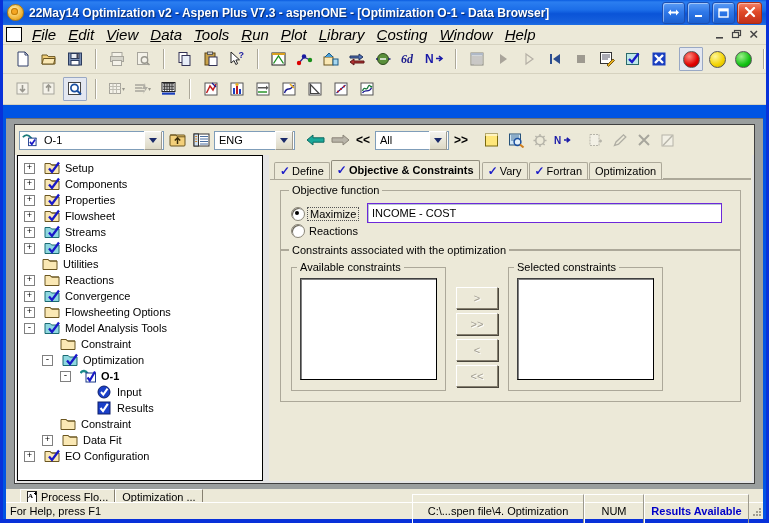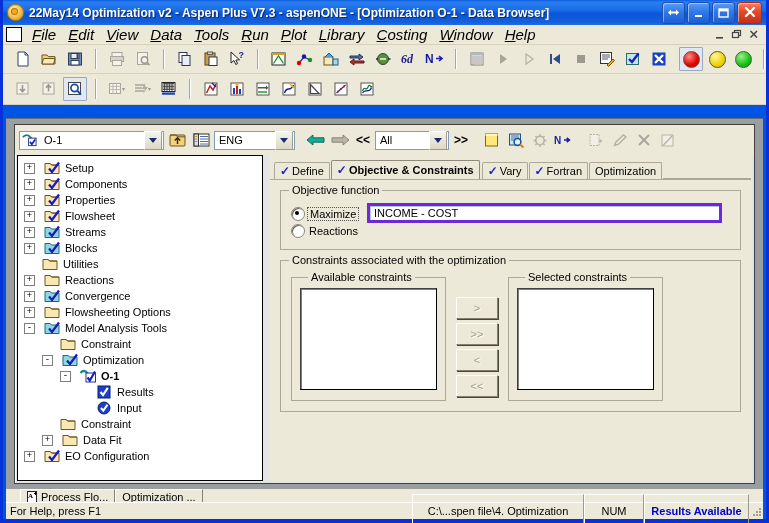--- a/index.html
+++ b/index.html
@@ -192,21 +192,21 @@
     border-color:#8f8b7c;margin-right:2px;
     position:relative;z-index:2;
   }
   .tab .chk{color:#1c1cc8;font-weight:bold;font-size:12px;line-height:10px;}
   .tabend{flex:1;border-bottom:1px solid #aca899;}
 
   
   .formarea{padding:10px 10px 0 10px;position:relative;}
   .gbox{
     border:1px solid #aca899;position:relative;
-    padding:12px 18px 10px 10px;margin-bottom:10px;
+    padding:12px 18px 10px 10px;
   }
   .gbox>.gtitle{
     position:absolute;top:-7px;left:8px;background:#ece9d8;
     padding:0 3px;font-size:11px;color:#000;
   }
   .radio-row{display:flex;align-items:flex-start;}
   .radios{width:72px;flex:0 0 auto;padding-top:2px;}
   .rline{display:flex;align-items:center;height:17px;}
   .radio{
     width:12px;height:12px;border-radius:50%;
@@ -214,33 +214,33 @@
     box-shadow:inset 1px 1px 0 #6a6658;
     margin-right:4px;flex:0 0 auto;position:relative;
   }
   .radio.on::after{
     content:"";position:absolute;left:3px;top:3px;width:4px;height:4px;
     border-radius:50%;background:#000;
   }
   .rlabel{font-size:11px;}
   .rlabel.focus{border:1px dotted #555;padding:0 2px;margin-left:-2px;}
   .objinput{
-    flex:1;height:20px;background:#fff;border:3px solid #6d28d9;
+    flex:1;height:20px;background:#fff;border:1px solid #6d28d9;
     box-shadow:inset 1px 1px 0 #b5c4d4;
     display:flex;align-items:center;padding-left:4px;font-size:11px;
     margin-left:4px;box-sizing:border-box;
   }
 
   .cons-inner{display:flex;align-items:flex-start;padding-top:4px;}
   .listgroup{
     border:1px solid #aca899;position:relative;
     padding:10px 8px 10px 8px;width:137px;flex:0 0 auto;
   }
   .listgroup>.gtitle{
-    position:absolute;top:-7px;left:16px;background:#ece9d8;padding:0 3px;font-size:11px;
+    position:absolute;top:-7px;left:5px;background:#ece9d8;padding:0 3px;font-size:11px;
   }
   .listbox{
     height:100px;background:#fff;
     border:1px solid #000;
     border-top-color:#404040;border-left-color:#404040;
     box-shadow:inset 1px 1px 0 #808080;
   }
   .midbtns{
     width:62px;flex:0 0 auto;display:flex;flex-direction:column;
     align-items:center;gap:4px;padding-top:20px;
@@ -894,34 +894,34 @@
                   <rect x="6" y="4" width="9.5" height="9" fill="#fff" stroke="#1a3a8a"></rect>
                   <path d="M7.5 8.5 L9.8 11.5 L15 2.5" stroke="#1a1ac8" stroke-width="2.2" fill="none"></path>
                 </svg>
                 <div class="tlabel bold">O-1</div>
               </div>
               <div class="tnode">
                 <div class="indent" style="width: 60px;"></div>
                 <div class="plus none"></div>
                 <div class="dotline"></div>
                 <svg class="tico" viewBox="0 0 17 14">
+                  <circle cx="8" cy="7" r="6" fill="#1a3fc8" stroke="#0c1f6a"></circle>
+                  <path d="M5 7 L7.3 9.6 L11.5 3.6" stroke="#fff" stroke-width="2" fill="none"></path>
+                </svg>
+                <div class="tlabel">Input</div>
+              </div>
+              <div class="tnode">
+                <div class="indent" style="width: 60px;"></div>
+                <div class="plus none"></div>
+                <div class="dotline"></div>
+                <svg class="tico" viewBox="0 0 17 14">
                   <rect x="2" y="1" width="12" height="12" fill="#1a3fc8" stroke="#0c1f6a"></rect>
                   <path d="M4.5 7 L7 10 L11.8 2.8" stroke="#fff" stroke-width="2.1" fill="none"></path>
                 </svg>
                 <div class="tlabel">Results</div>
-              </div>
-              <div class="tnode">
-                <div class="indent" style="width: 60px;"></div>
-                <div class="plus none"></div>
-                <div class="dotline"></div>
-                <svg class="tico" viewBox="0 0 17 14">
-                  <circle cx="8" cy="7" r="6" fill="#1a3fc8" stroke="#0c1f6a"></circle>
-                  <path d="M5 7 L7.3 9.6 L11.5 3.6" stroke="#fff" stroke-width="2" fill="none"></path>
-                </svg>
-                <div class="tlabel">Input</div>
               </div>
               <div class="tnode">
                 <div class="indent" style="width: 24px;"></div>
                 <div class="plus none"></div>
                 <div class="dotline"></div>
                 <svg class="tico" viewBox="0 0 17 14">
                   <path d="M1 2.5h5.2L7.6 4H15v8.5H1z" fill="#fae8b4" stroke="#6b5620" stroke-width="1"></path>
                   <path d="M1 2.5h5.2L7.6 4H15" fill="none" stroke="#6b5620"></path>
                 </svg>
                 <div class="tlabel">Constraint</div>

